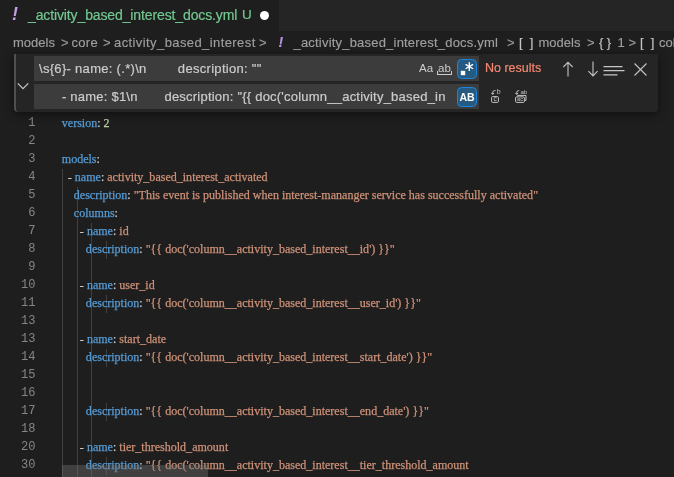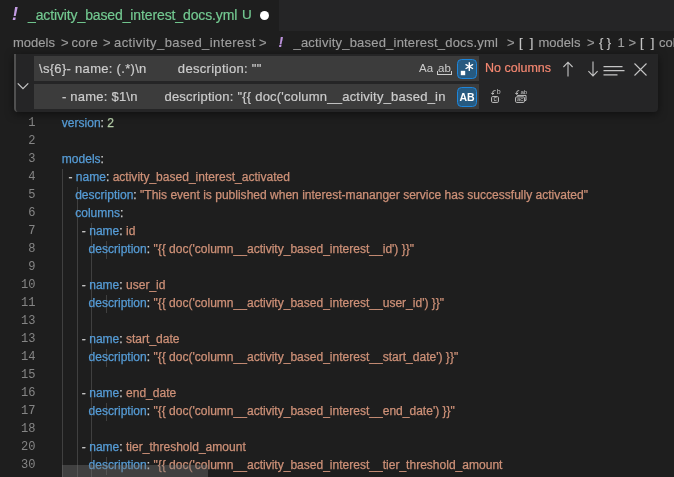--- a/index.html
+++ b/index.html
@@ -21,21 +21,21 @@
   #crumbs > span { position:absolute; top:4px; -webkit-text-stroke:0.15px currentColor; }
   #crumbs .sep { color:#9a9a9a; font-size:13px; top:3.8px; }
   #crumbs .bang { color:#bd93dd; font-weight:bold; font-style:italic; font-size:14px; top:2.5px; }
   #crumbs .sym { color:#c5c5c5; font-size:13px; top:3.5px; }
 
   
   #code { position:absolute; left:0; top:53px; width:674px; height:424px; background:#1e1e1e; overflow:hidden; }
   .ln { position:absolute; width:30px; text-align:right; left:5.5px; margin-top:-1px;
     font-family:"Liberation Mono", monospace; font-size:12.04px; line-height:18px; color:#858585; }
   .cl { position:absolute; left:61.8px; white-space:pre; margin-top:-1px;
-    font-family:Liberation Sans, sans-serif; font-size:12.04px; line-height:18px; color:#d4d4d4;
+    font-family:Liberation Serif, serif; font-size:12.04px; line-height:18px; color:#d4d4d4;
     -webkit-text-stroke:0.25px currentColor; }
   .k { color:#569cd6; }
   .p { color:#cccccc; }
   .s { color:#ce9178; }
   .n { color:#b5cea8; }
   .guide { position:absolute; width:1px; background:#404040; }
 
   
   #hslider { position:absolute; left:62px; top:465px; width:146px; height:12px;
     background:rgba(121,121,121,0.38); z-index:30; }
@@ -95,21 +95,20 @@
     <div class="cl" style="top:98px"><span class="k">models</span><span class="p">:</span></div>
     <div class="cl" style="top:116px">  <span class="p">-</span> <span class="k">name</span><span class="p">:</span> <span class="s">activity_based_interest_activated</span></div>
     <div class="cl" style="top:134px">    <span class="k">description</span><span class="p">:</span> <span class="s">"This event is published when interest-mananger service has successfully activated"</span></div>
     <div class="cl" style="top:170px">      <span class="p">-</span> <span class="k">name</span><span class="p">:</span> <span class="s">id</span></div>
     <div class="cl" style="top:152px">    <span class="k">columns</span><span class="p">:</span></div>
     <div class="cl" style="top:188px">        <span class="k">description</span><span class="p">:</span> <span class="s">"{{ doc('column__activity_based_interest__id') }}"</span></div>
     <div class="cl" style="top:224px">      <span class="p">-</span> <span class="k">name</span><span class="p">:</span> <span class="s">user_id</span></div>
     <div class="cl" style="top:242px">        <span class="k">description</span><span class="p">:</span> <span class="s">"{{ doc('column__activity_based_interest__user_id') }}"</span></div>
     <div class="cl" style="top:278px">      <span class="p">-</span> <span class="k">name</span><span class="p">:</span> <span class="s">start_date</span></div>
     <div class="cl" style="top:296px">        <span class="k">description</span><span class="p">:</span> <span class="s">"{{ doc('column__activity_based_interest__start_date') }}"</span></div>
-    <div class="cl" style="top:332px">      <span class="p">-</span> <span class="k">name</span><span class="p">:</span> <span class="s">end_date</span></div>
     <div class="cl" style="top:350px">        <span class="k">description</span><span class="p">:</span> <span class="s">"{{ doc('column__activity_based_interest__end_date') }}"</span></div>
     <div class="cl" style="top:386px">      <span class="p">-</span> <span class="k">name</span><span class="p">:</span> <span class="s">tier_threshold_amount</span></div>
     <div class="cl" style="top:404px">        <span class="k">description</span><span class="p">:</span> <span class="s">"{{ doc('column__activity_based_interest__tier_threshold_amount</span></div>
   </div>
 
   <div id="hslider"></div>
 
   <div id="tabbar">
     <div id="tab">
       <span class="ficon">!</span>
@@ -153,21 +152,21 @@
         <svg width="18" height="18" viewBox="0 0 18 18" style="position:absolute;left:0;top:0">
           <rect x="2.8" y="10.8" width="4.4" height="4.4" fill="#fff"></rect>
           <g stroke="#fff" stroke-width="1.4" stroke-linecap="round">
             <path d="M11.3 2.8 V10.4"></path>
               <path d="M8 4.7 L14.6 8.5"></path>
               <path d="M14.6 4.7 L8 8.5"></path>
           </g>
         </svg>
       </span>
     </div>
-    <div id="noresults">No columns</div>
+    <div id="noresults">No results</div>
 
     <svg class="navic" style="left:543.5px;" viewBox="0 0 16 16">
         <path d="M8 1.2 L8 15.5 M3.4 6 L8 1.2 L12.6 6" stroke="currentColor" stroke-width="1.1" fill="none"></path>
       </svg>
     <svg class="navic" style="left:568.5px;" viewBox="0 0 16 16">
         <path d="M8 0.5 L8 15 M3.4 10.2 L8 15 L12.6 10.2" stroke="currentColor" stroke-width="1.1" fill="none"></path>
       </svg>
     <svg class="navic" style="left:587px; width:22px;" viewBox="0 0 22 16">
         <path d="M0.5 5.6 L19.5 5.6 M0.5 9.7 L21.5 9.7 M0.5 13.8 L14.5 13.8" stroke="currentColor" stroke-width="1.25" fill="none"></path>
       </svg>

